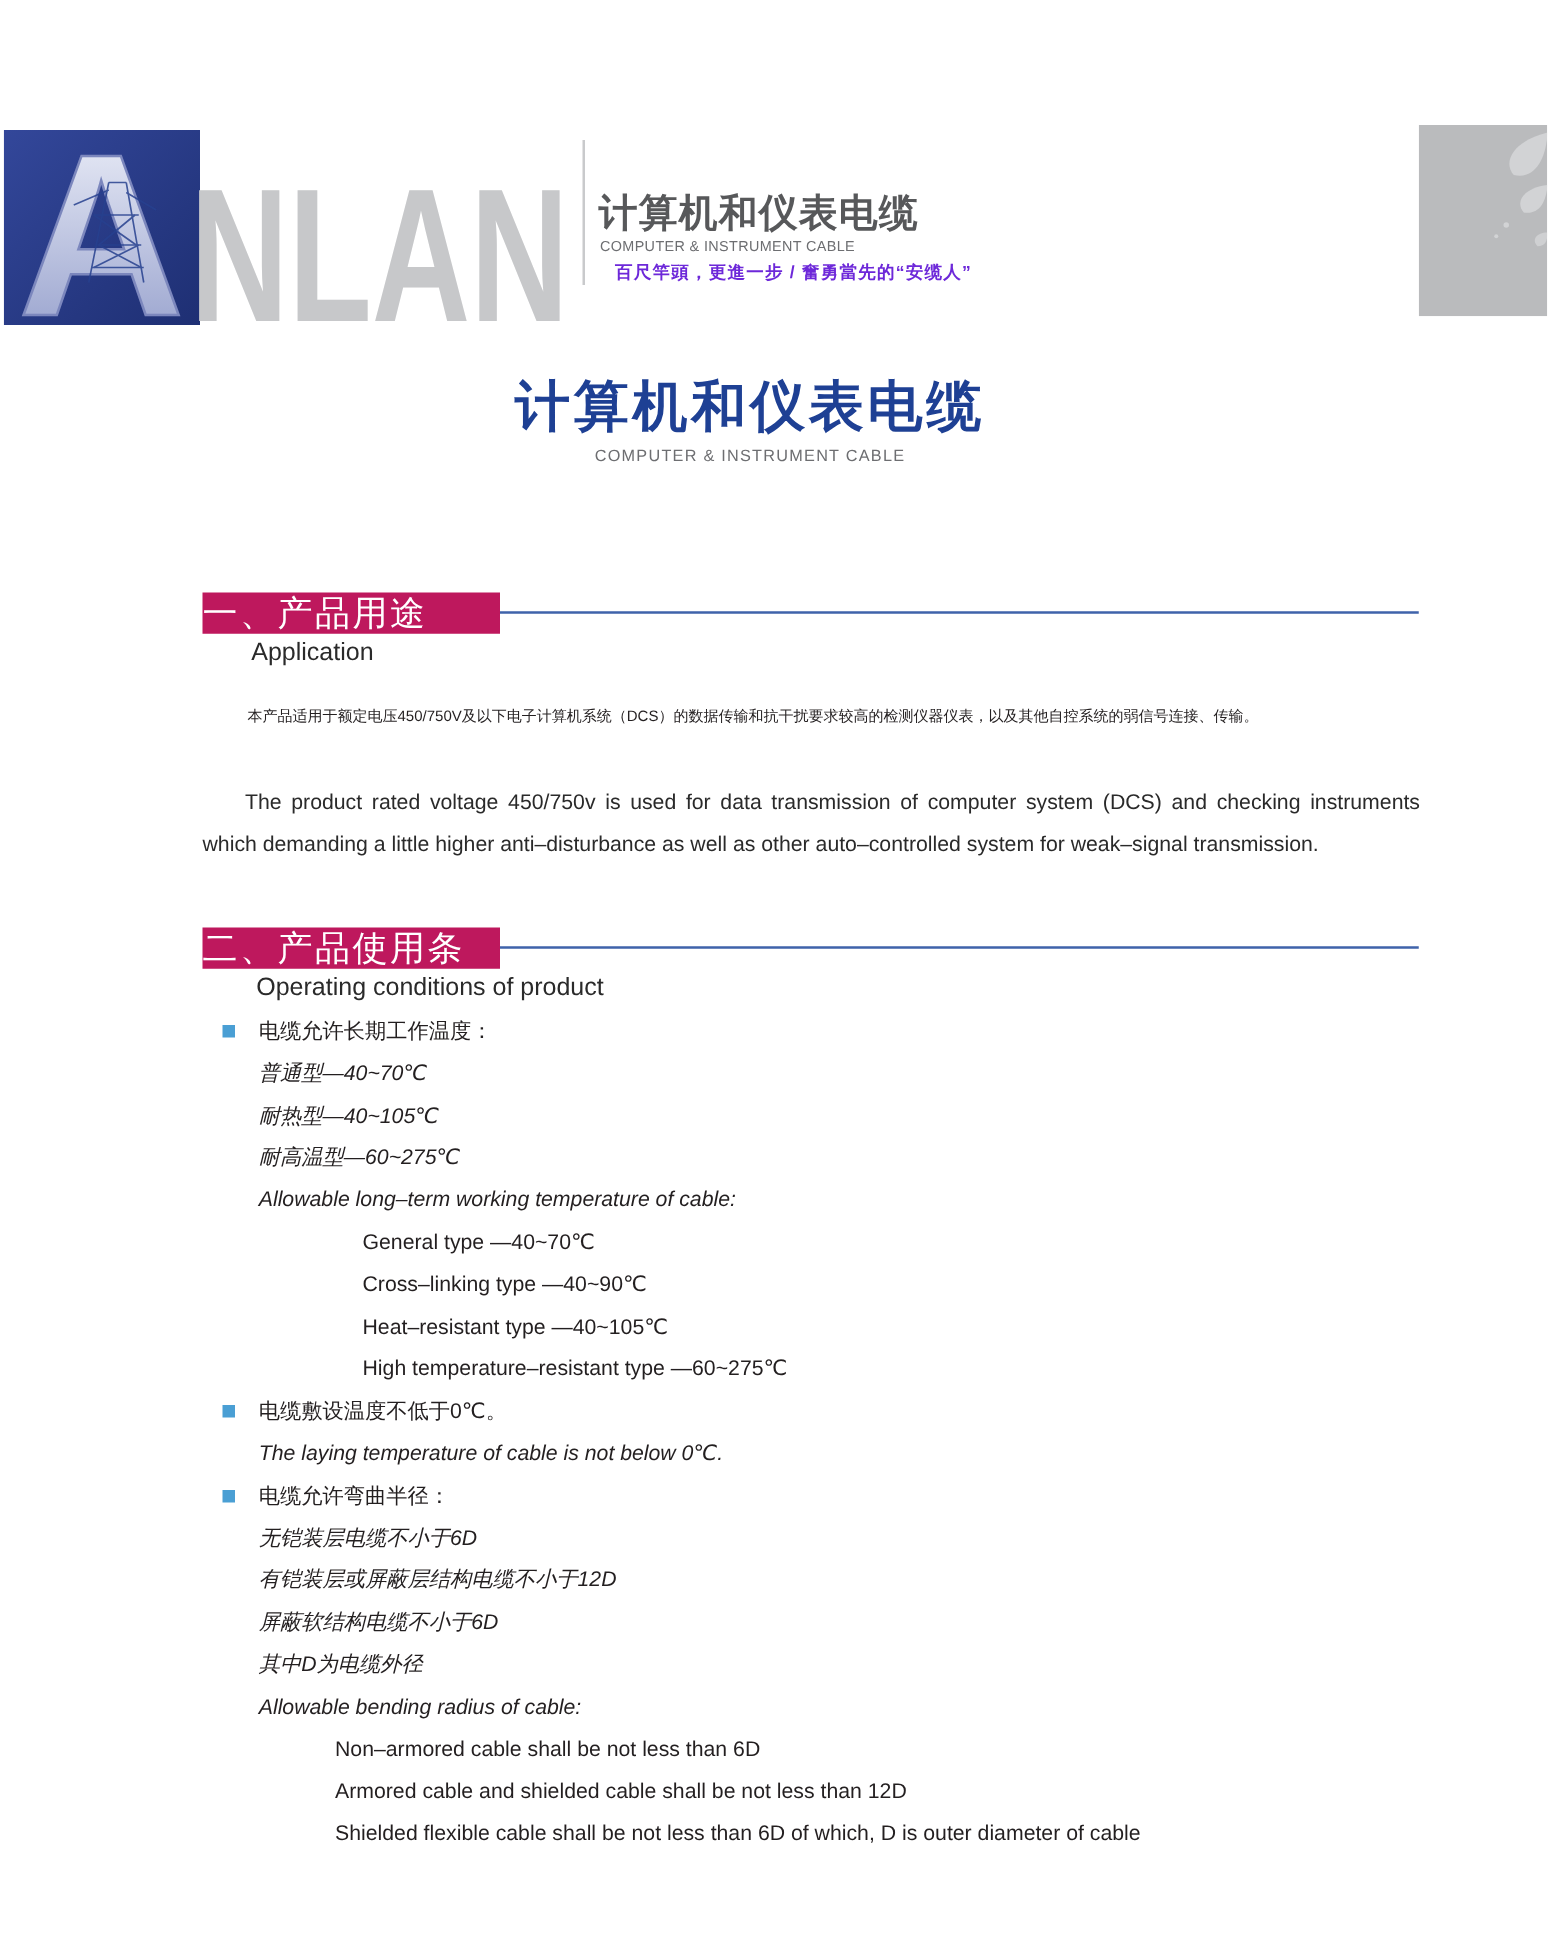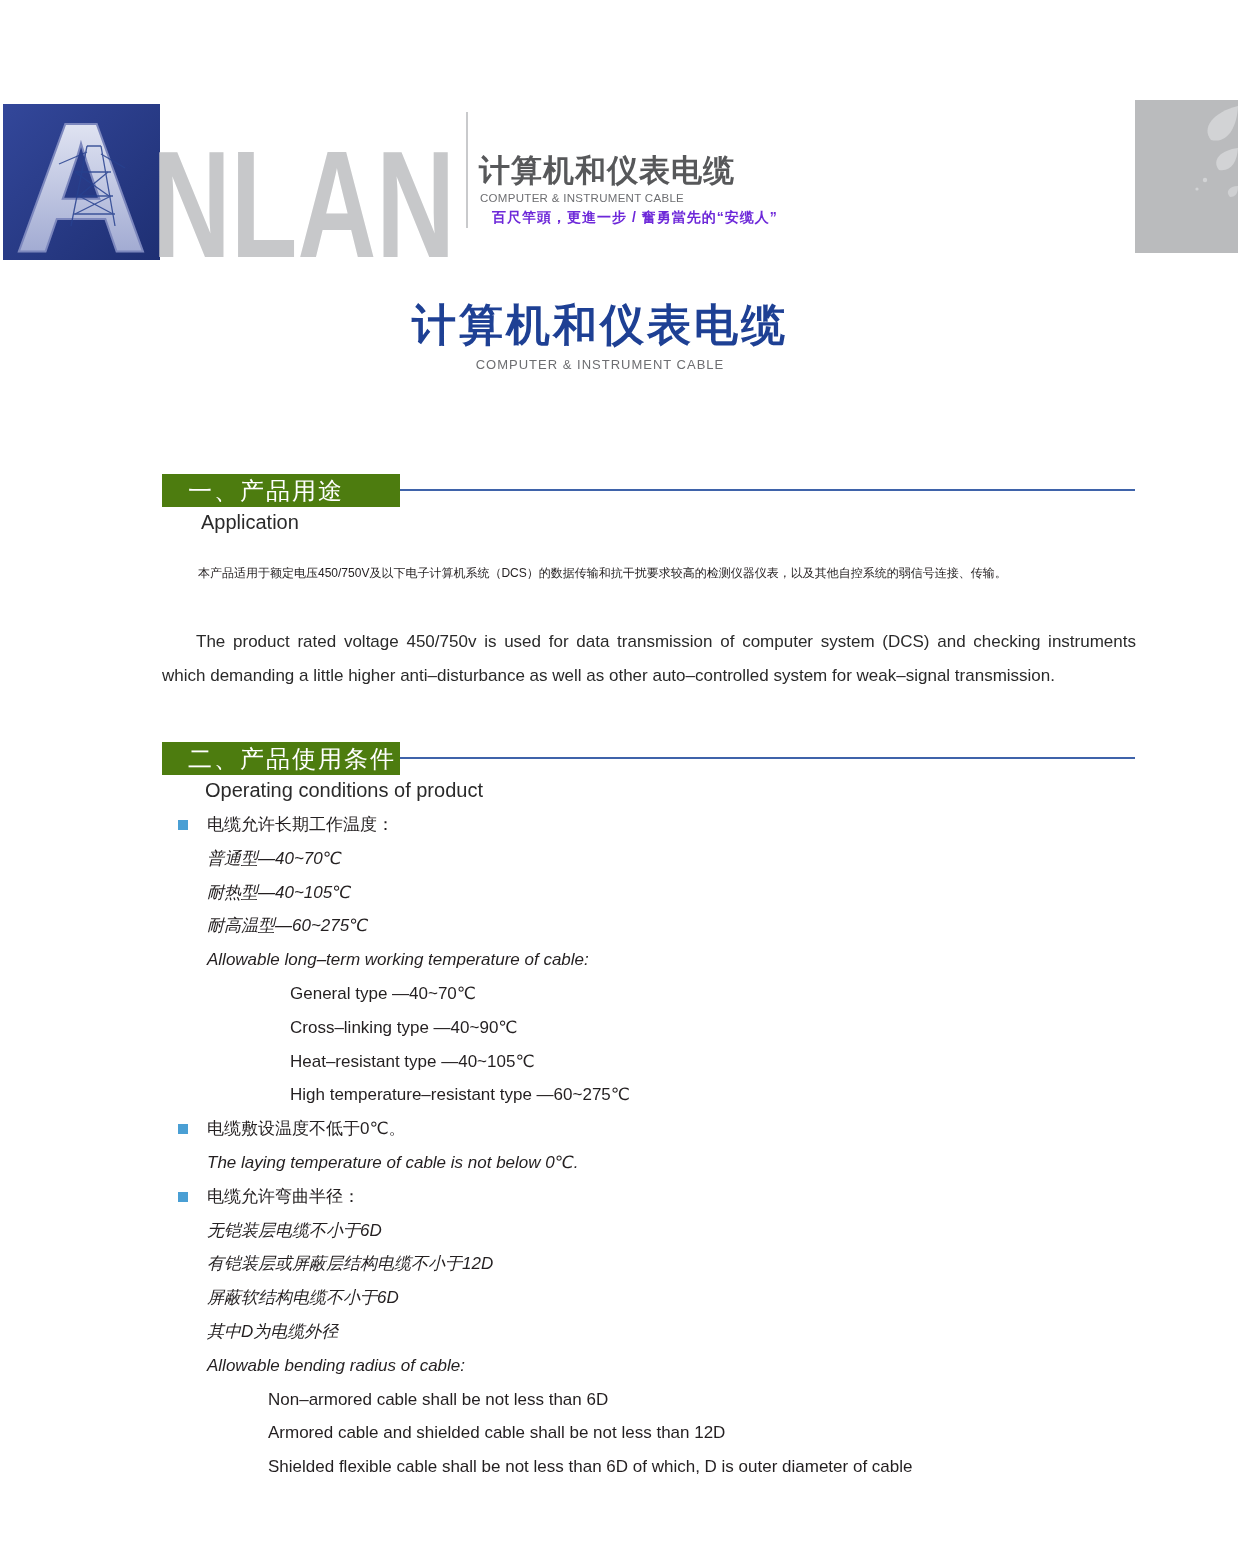--- a/index.html
+++ b/index.html
@@ -40,22 +40,22 @@
     color: #1e4094; letter-spacing: 3px; margin: 0;
   }
   .doc-title-en {
     position: absolute; left: 0; top: 357px; width: 1200px;
     text-align: center; font-size: 13px; color: #6d6e71; letter-spacing: 1px;
   }
 
   
   .sec-box {
     position: absolute; left: 162px; width: 238px; height: 33px;
-    background: #4d7c0f; color: #ffffff;
-    font-size: 24px; line-height: 33px; padding-left: 26px;
+    background: #be185d; color: #ffffff;
+    font-size: 28px; line-height: 33px; 
     letter-spacing: 2px; box-sizing: border-box;
   }
   .sec1-box { top: 474px; }
   .sec2-box { top: 742px; }
   .sec-rule {
     position: absolute; left: 400px; width: 735px; height: 0;
     border-top: 2px solid #3f63aa;
   }
   .sec1-rule { top: 489px; }
   .sec2-rule { top: 757px; }

